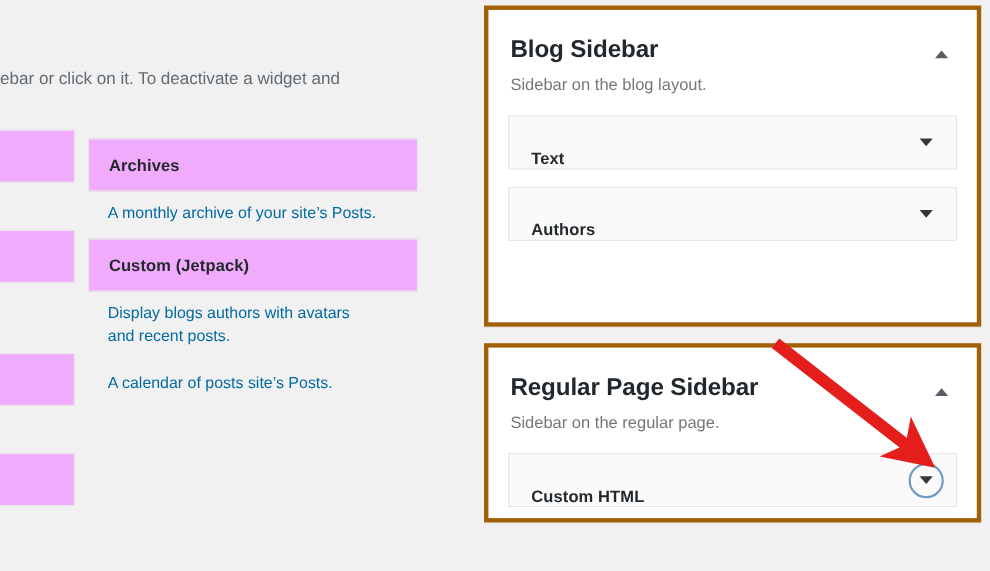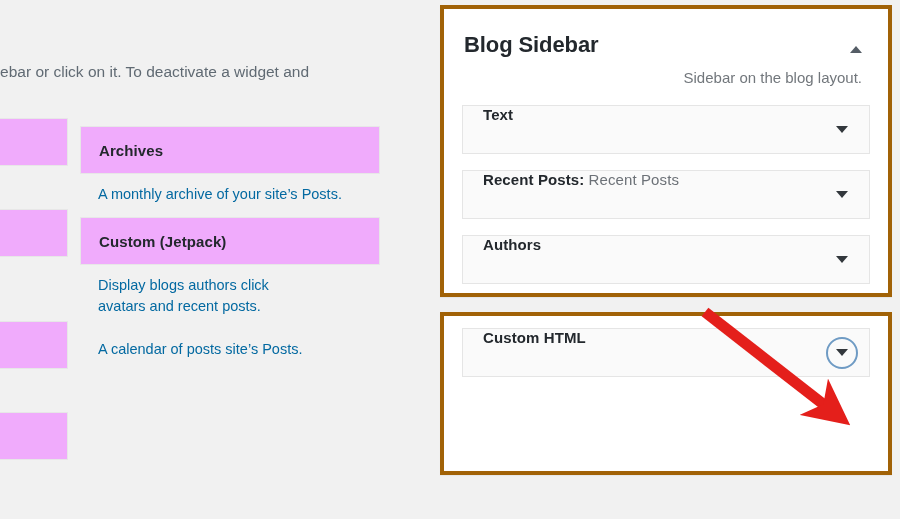--- a/index.html
+++ b/index.html
@@ -117,21 +117,20 @@
     color: #23282d;
     line-height: 28px;
     letter-spacing: -.1px;
   }
 
   .panel-sub {
     font-size: 15px;
     color: #72777c;
     line-height: 22px;
     margin-top: 8px;
-    text-align: right;
   }
 
   .panel-toggle {
     position: absolute;
     right: 22px;
     top: 30px;
     width: 20px;
     height: 20px;
     display: flex;
     align-items: center;
@@ -154,21 +153,21 @@
   .widget-list {
     padding: 12px 18px 0 18px;
   }
 
   .sidebar-widget {
     position: relative;
     background: #fafafa;
     border: 1px solid #e5e5e5;
     height: 49px;
     display: flex;
-    align-items: flex-start;
+    align-items: flex-end;
     padding: 0 20px;
     margin-bottom: 16px;
     cursor: pointer;
   }
 
   .sw-label {
     font-size: 15px;
     font-weight: bold;
     color: #23282d;
     letter-spacing: .1px;
@@ -243,21 +242,21 @@
       <div style="height:126px"></div>
 
       <div class="widget-card">
         <span class="wc-title">Archives</span>
       </div>
       <div class="widget-desc">A monthly archive of your site’s Posts.</div>
 
       <div class="widget-card">
         <span class="wc-title">Custom (Jetpack)</span>
       </div>
-      <div class="widget-desc" style="max-width:258px">Display blogs authors click avatars and recent posts.</div>
+      <div class="widget-desc" style="max-width:258px">Display blogs authors with avatars and recent posts.</div>
 
       <div class="widget-desc">A calendar of posts site’s Posts.</div>
 
     </div>
   </div>
 
   <div class="panel" id="panel-blog">
     <div class="panel-head">
       <div class="panel-title">Blog Sidebar</div>
       <div class="panel-sub">Sidebar on the blog layout.</div>
@@ -270,42 +269,41 @@
 
       <div class="sidebar-widget">
         <span class="sw-label">
           <span>Text</span><span class="sw-instance"></span>
         </span>
         <span class="sw-toggle">
           <span class="caret-down"></span>
         </span>
       </div>
 
-      <div class="sidebar-widget">
-        <span class="sw-label">
-          <span>Recent Posts:</span><span class="sw-instance"> Recent Posts</span>
-        </span>
-        <span class="sw-toggle">
-          <span class="caret-down"></span>
-        </span>
-      </div>
 
       <div class="sidebar-widget">
         <span class="sw-label">
           <span>Authors</span><span class="sw-instance"></span>
         </span>
         <span class="sw-toggle">
           <span class="caret-down"></span>
         </span>
       </div>
 
     </div>
   </div>
 
   <div class="panel" id="panel-regular">
+    <div class="panel-head">
+      <div class="panel-title">Regular Page Sidebar</div>
+      <div class="panel-sub">Sidebar on the regular page.</div>
+      <div class="panel-toggle">
+        <span class="caret-up"></span>
+      </div>
+    </div>
 
     <div class="widget-list">
       <div class="sidebar-widget">
         <span class="sw-label">
           <span>Custom HTML</span><span class="sw-instance"></span>
         </span>
         <span class="sw-toggle highlighted">
           <span class="caret-down"></span>
         </span>
       </div>

